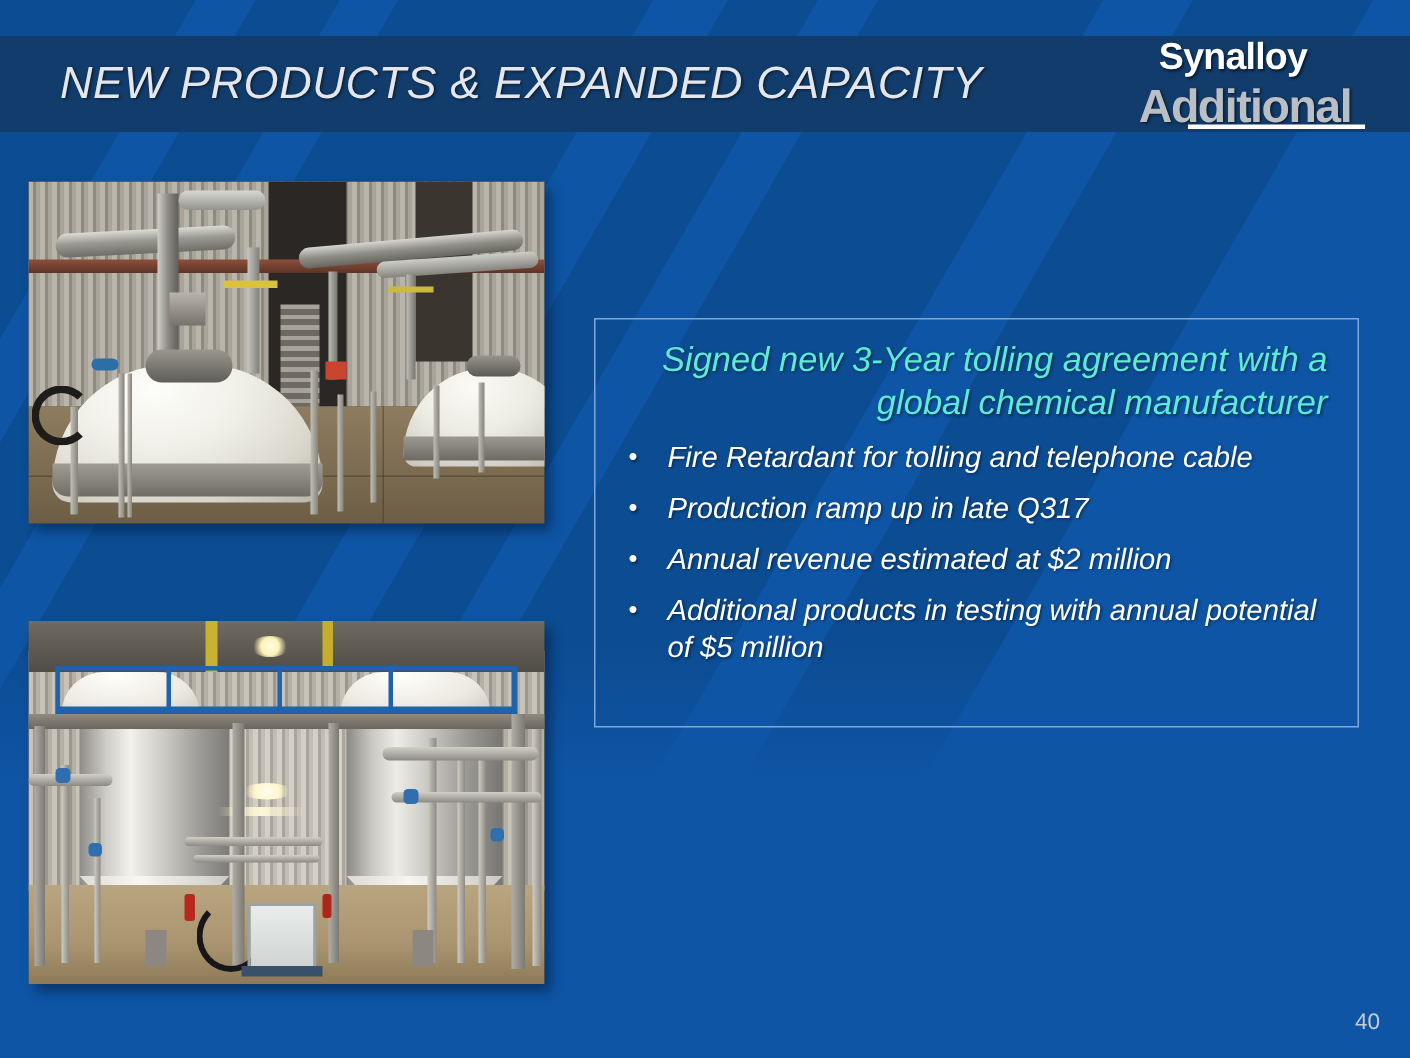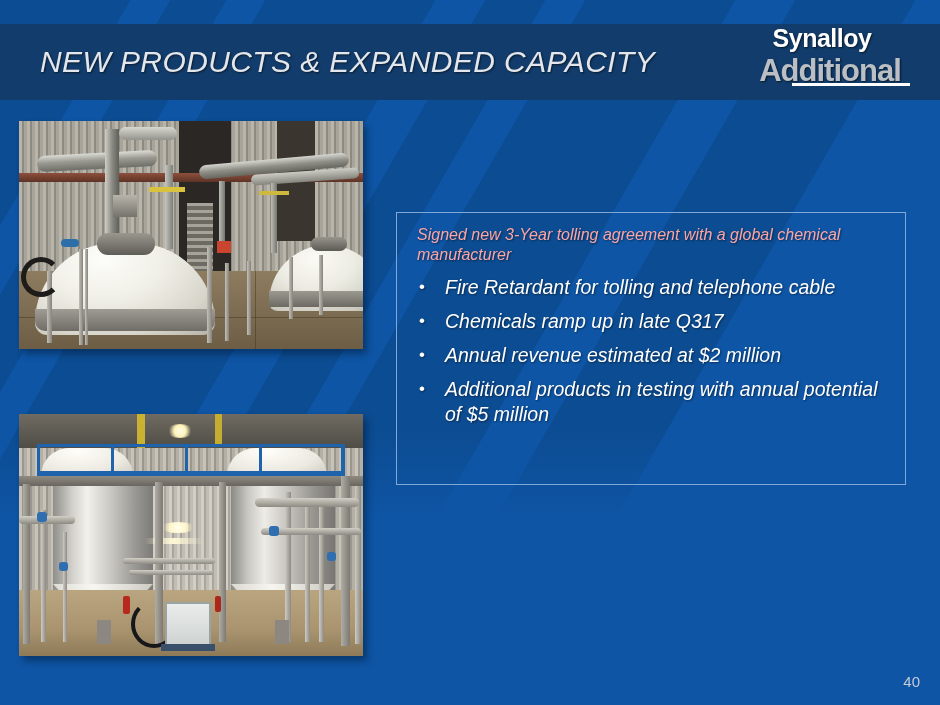--- a/index.html
+++ b/index.html
@@ -43,21 +43,21 @@
     background:linear-gradient(to bottom,
        rgba(14,85,165,0) 0px,
        rgba(14,85,165,0) 430px,
        rgba(14,85,165,1) 520px,
        rgba(14,85,165,1) 705px);
     pointer-events:none;
   }
 
   
   #title-bar{
-    position:absolute; left:0; top:24px; width:940px; height:76px;
+    position:absolute; left:0; top:24px; width:940px; height:64px;
     background:#123C6B;
     display:flex; align-items:center;
   }
   #title-text{
     margin-left:40px;
     font-size:30px;
     font-style:italic;
     color:#E3E6EA;
     letter-spacing:.4px;
     white-space:nowrap;
@@ -240,22 +240,22 @@
   .p2-yellowbeam{ left:118px; top:0px; width:8px; height:34px; background:#c9b233; }
   .p2-yellowbeam2{ left:196px; top:0px; width:7px; height:30px; background:#c4ad31; }
 
   
   #content-box{
     position:absolute; left:396px; top:212px; width:510px; height:273px;
     border:1px solid #7FA8D8;
     padding:12px 14px 0 14px;
   }
   #headline{
-    font-size:16px; font-style:italic; color:#fca5a5;
-    text-align:left; line-height:1.26;
+    font-size:23px; font-style:italic; color:#5eead4;
+    text-align:right; line-height:1.26;
     text-shadow:1px 1px 2px rgba(0,0,0,.45);
     padding:0 6px;
   }
   ul#bullets{ list-style:none; margin-top:10px; }
   ul#bullets li{
     display:flex;
     font-size:19.5px; font-style:italic; color:#ffffff;
     line-height:1.28;
     margin-bottom:9px;
     text-shadow:1px 1px 2px rgba(0,0,0,.45);
@@ -397,21 +397,21 @@
 
   <div id="content-box">
     <div id="headline">Signed new 3-Year tolling agreement with a global chemical manufacturer</div>
     <ul id="bullets">
       <li>
         <span class="dot">•</span>
         <span class="txt">Fire Retardant for tolling and telephone cable</span>
       </li>
       <li>
         <span class="dot">•</span>
-        <span class="txt">Chemicals ramp up in late Q317</span>
+        <span class="txt">Production ramp up in late Q317</span>
       </li>
       <li>
         <span class="dot">•</span>
         <span class="txt">Annual revenue estimated at $2 million</span>
       </li>
       <li>
         <span class="dot">•</span>
         <span class="txt">Additional products in testing with annual potential of $5 million</span>
       </li>
     </ul>

